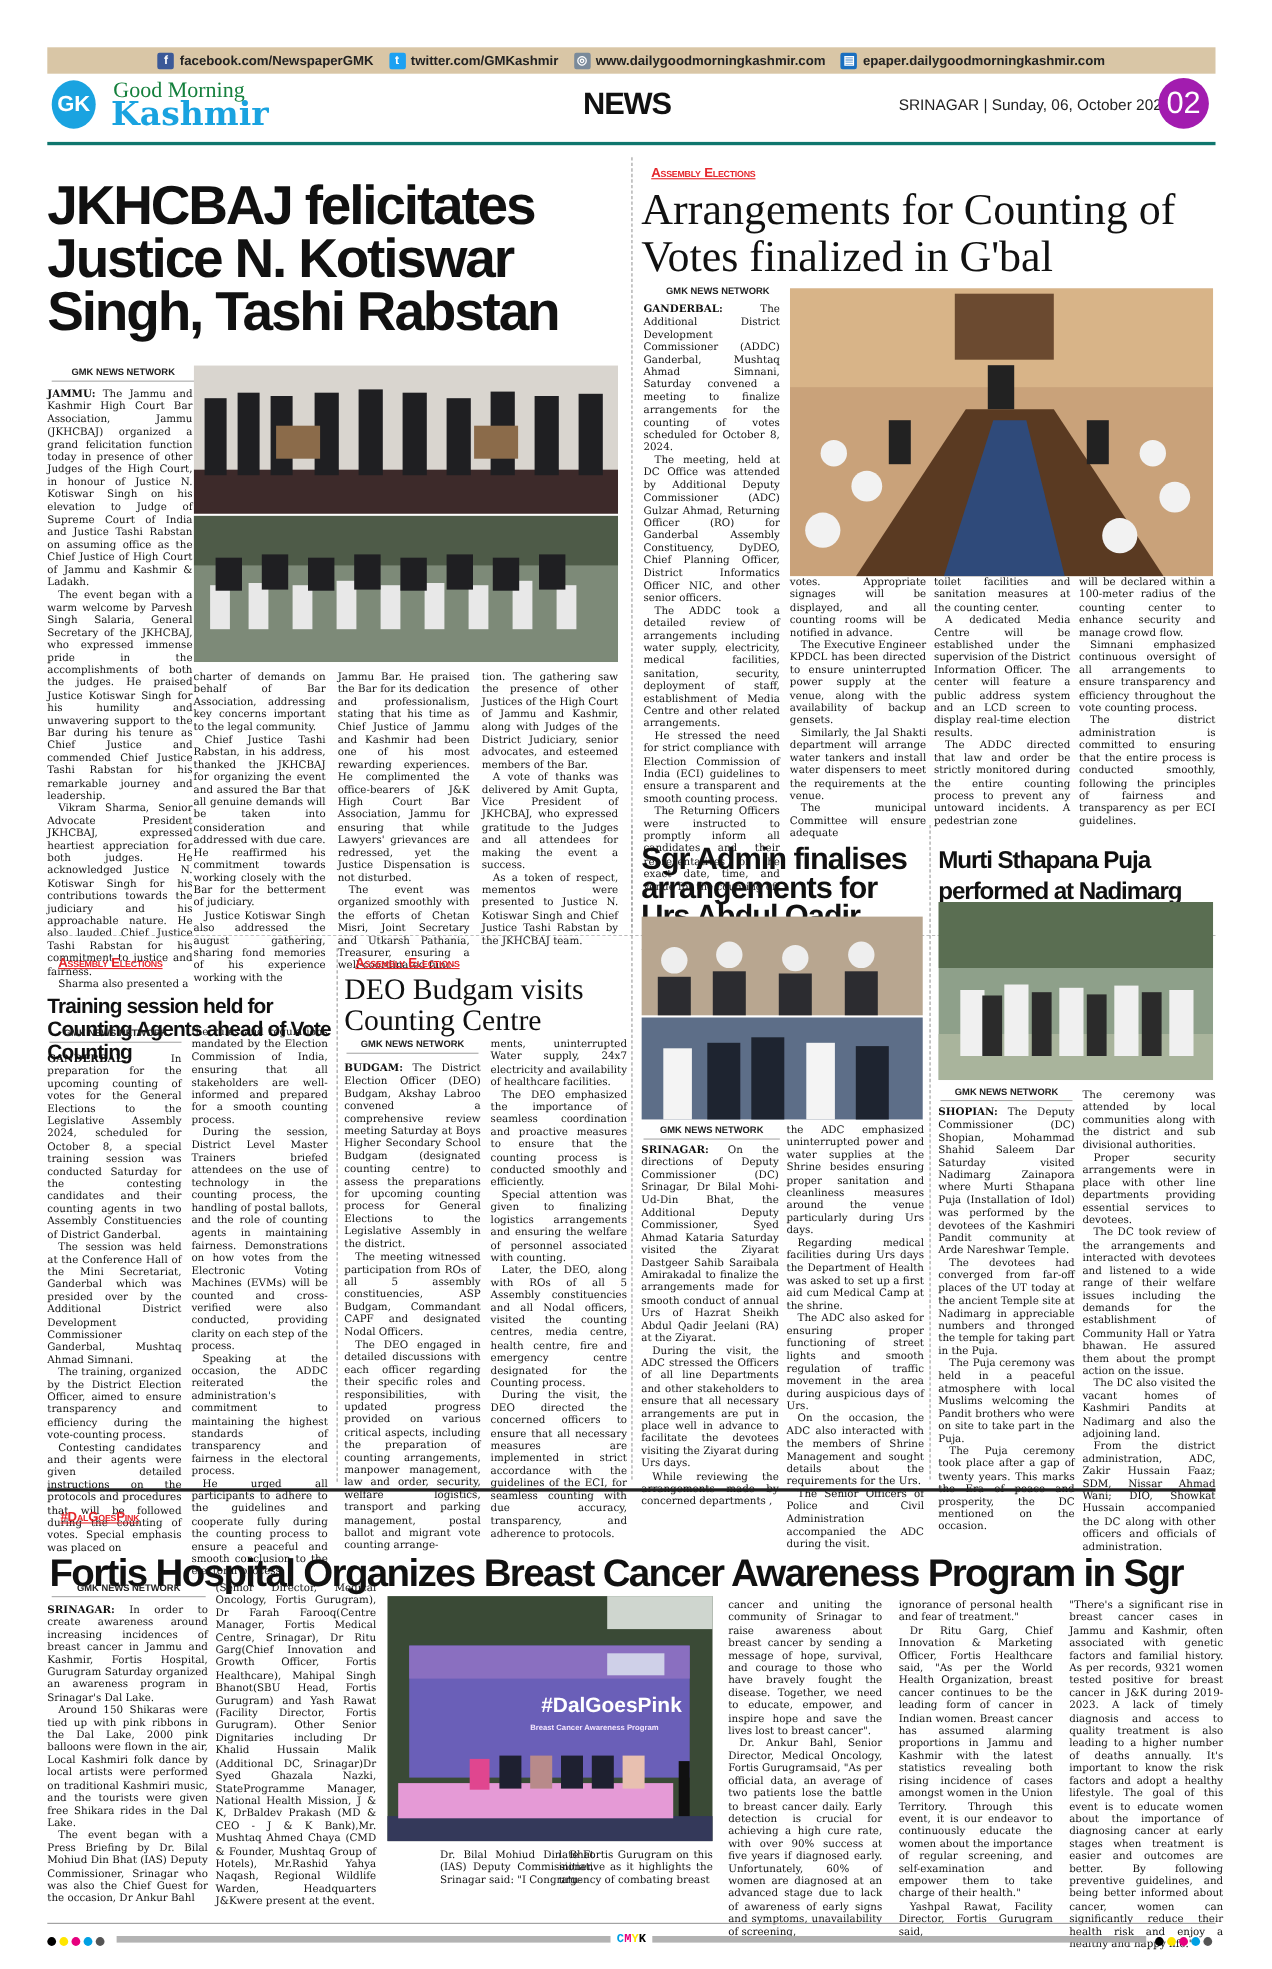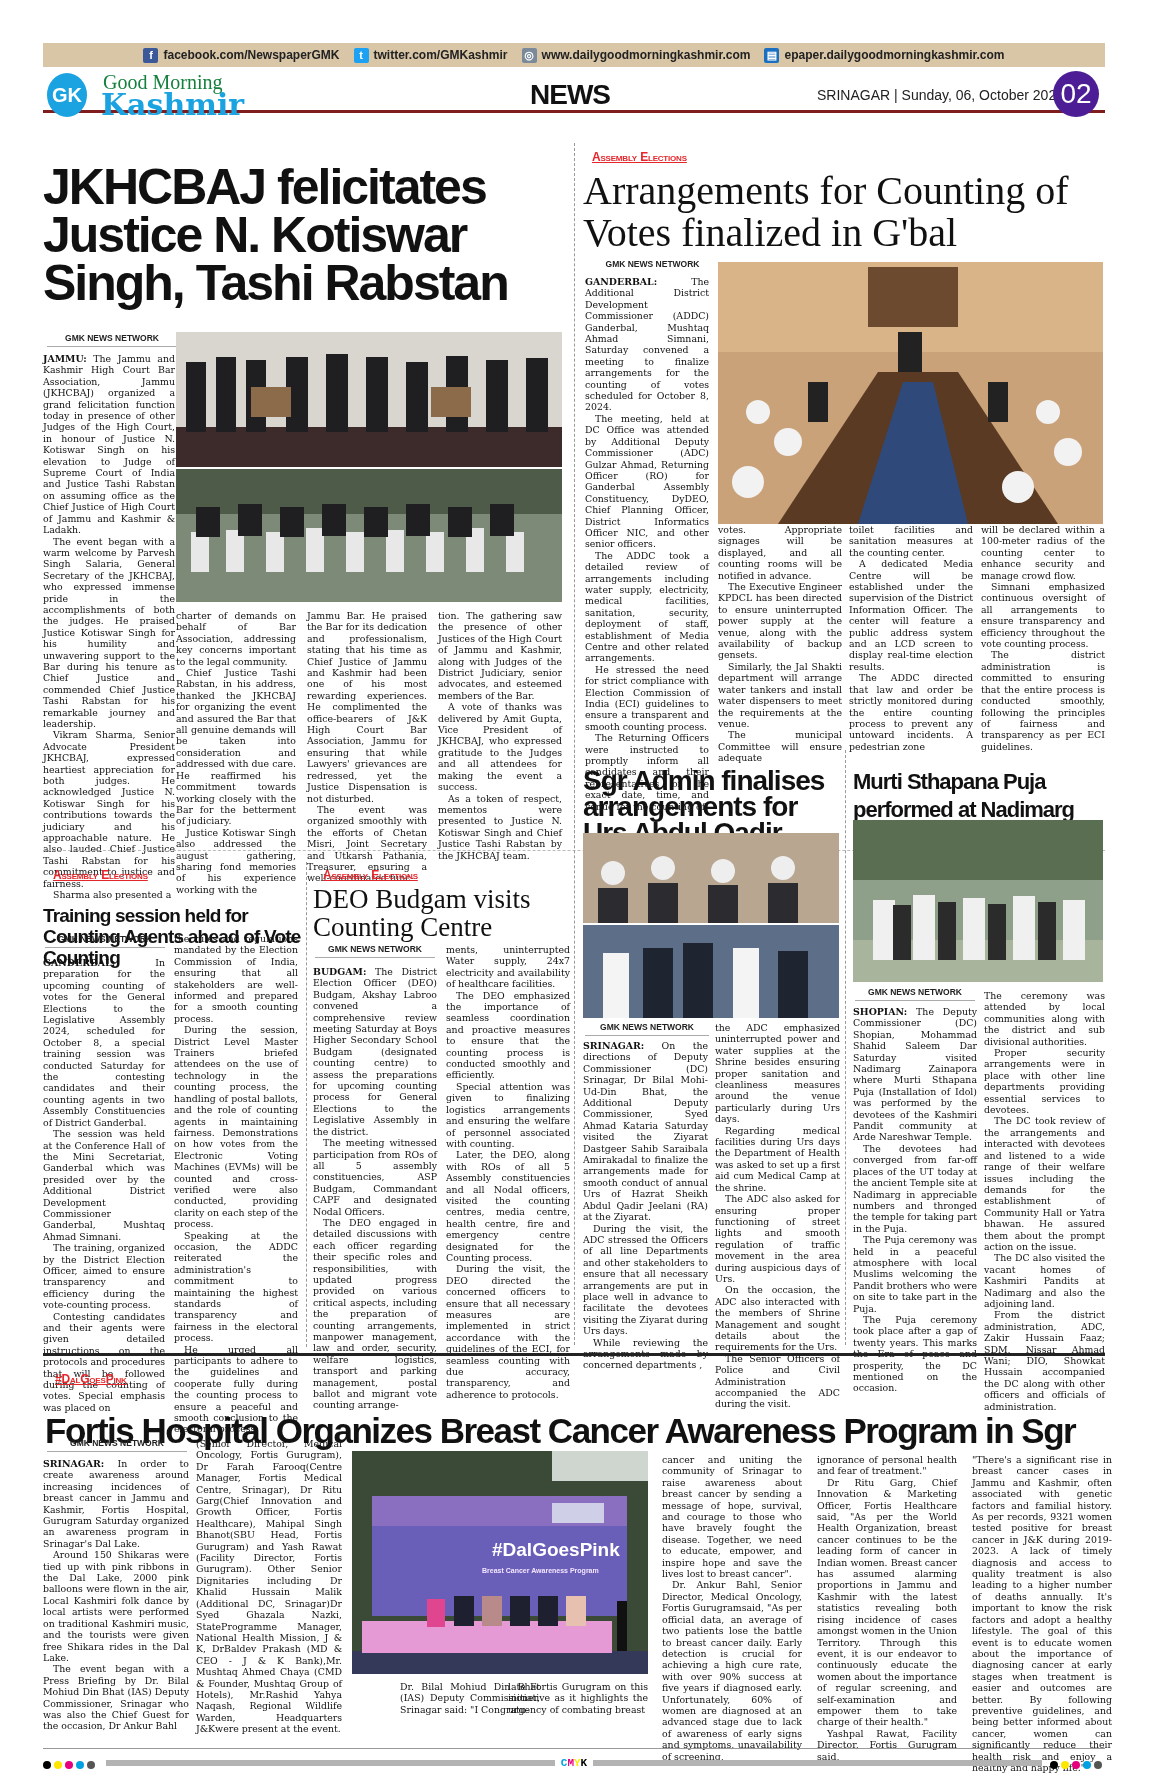--- a/index.html
+++ b/index.html
@@ -5,29 +5,29 @@
   * { box-sizing: border-box; margin: 0; padding: 0; }
   body { width: 1156px; height: 1790px; background: #ffffff; position: relative; overflow: hidden;
          font-family: "DejaVu Serif", serif; color: #111; }
   .abs { position: absolute; }
   .topbar { left: 43px; top: 43px; width: 1062px; height: 24px; background: #d9c6a6;
             display: flex; align-items: center; justify-content: center; gap: 14px;
             font-family: "Liberation Sans", sans-serif; font-size: 12px; font-weight: bold; color: #222; }
   .topbar .item { display: flex; align-items: center; gap: 5px; }
   .ico { display: inline-block; width: 15px; height: 15px; border-radius: 2px; color: #fff; font-size: 11px;
          text-align: center; line-height: 15px; font-weight: bold; }
-  .masthead { left: 43px; top: 67px; width: 1062px; height: 46px; border-bottom: 3px solid #7f1d1d; }
+  .masthead { left: 43px; top: 67px; width: 1062px; height: 65px; border-bottom: 3px solid #0f766e; }
   .logo-circle { left: 4px; top: 6px; width: 40px; height: 44px; border-radius: 50%; background: #1aa3e0;
                  color: #fff; font-family: "Liberation Sans", sans-serif; font-size: 20px; font-weight: bold;
                  text-align: center; line-height: 44px; }
   .logo-top { left: 60px; top: 4px; font-family: "Liberation Serif", serif; font-size: 20px; color: #15803d; }
   .logo-bottom { left: 58px; top: 20px; font-family: "DejaVu Serif", serif; font-size: 30px; font-weight: bold; color: #1aa3e0; }
   .section-name { left: 487px; top: 12px; font-family: "Liberation Sans", sans-serif; font-size: 28px; font-weight: bold; letter-spacing: -1px; }
   .dateline { left: 774px; top: 20px; font-family: "Liberation Sans", sans-serif; font-size: 14px; color: #222; }
-  .page-num { left: 1010px; top: 4px; width: 46px; height: 46px; border-radius: 50%; background: #4c1d95;
+  .page-num { left: 1010px; top: 4px; width: 46px; height: 46px; border-radius: 50%; background: #a21caf;
               color: #fff; font-family: "Liberation Sans", sans-serif; font-size: 28px; text-align: center; line-height: 46px; }
 
   .kicker { font-family: "Liberation Sans", sans-serif; font-weight: bold; color: #e5262b; font-size: 12px;
             text-decoration: underline; font-variant: small-caps; letter-spacing: -0.2px; }
   .byline { font-family: "Liberation Sans", sans-serif; font-weight: bold; font-size: 8.5px; color: #222;
             border-bottom: 1px solid #aaa; padding-bottom: 3px; margin-bottom: 6px; text-align: center; }
   .col { font-size: 9.4px; line-height: 11.4px; text-align: justify; hyphens: auto; }
   .col p { text-indent: 10px; }
   .col p:first-of-type { text-indent: 0; }
   .col b.dl { font-weight: bold; }

